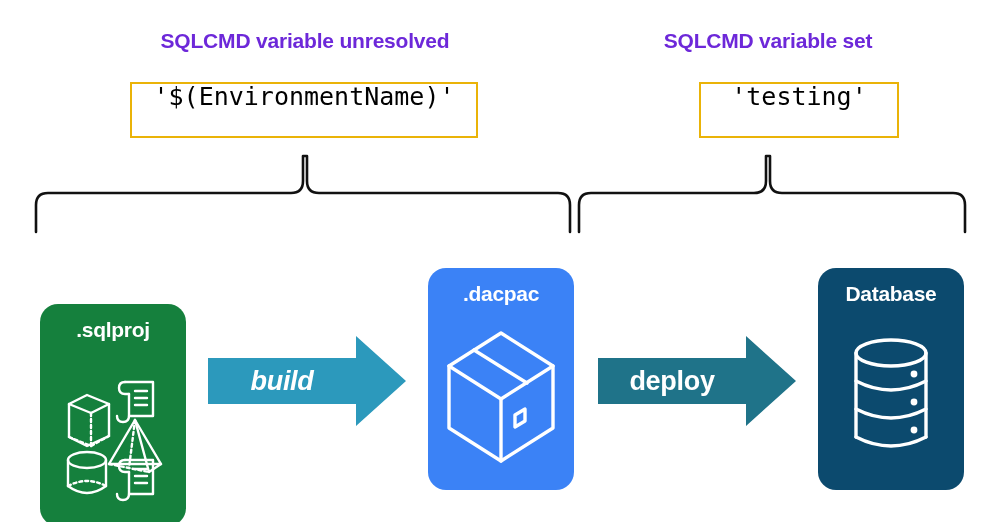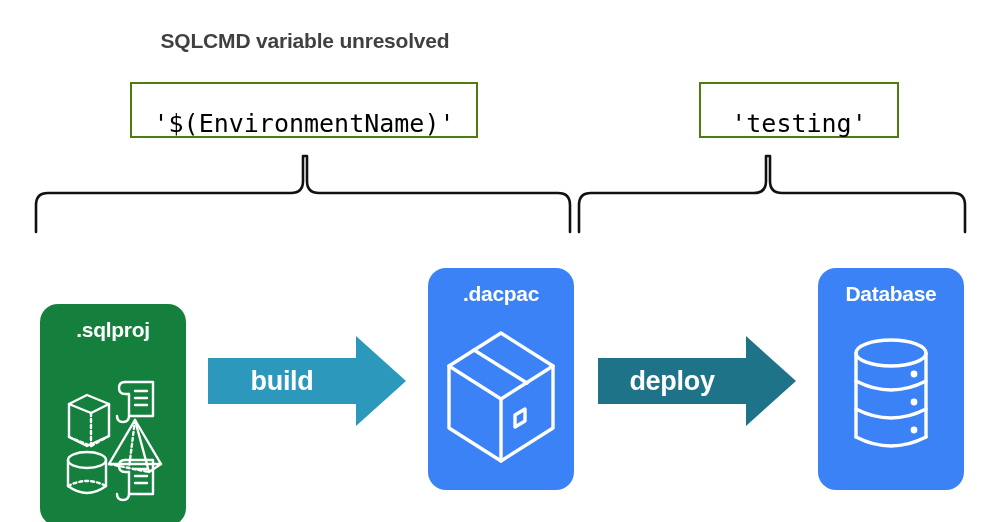--- a/index.html
+++ b/index.html
@@ -19,37 +19,37 @@
     background: #ffffff;
     overflow: hidden;
   }
 
   
   .heading {
     position: absolute;
     font-family: "Liberation Sans", sans-serif;
     font-weight: bold;
     font-size: 21px;
-    color: #404040;
+    color: #6d28d9;
     letter-spacing: -0.2px;
     white-space: nowrap;
     text-align: center;
     transform: translateX(-50%);
   }
   #heading-left  { left: 305px; top: 29px; }
   #heading-right { left: 768px; top: 29px; }
 
   
   .code-box {
     position: absolute;
     box-sizing: border-box;
-    border: 2px solid #4d7c0f;
+    border: 2px solid #eab308;
     background: #ffffff;
     display: flex;
-    align-items: flex-end;
+    align-items: flex-start;
     justify-content: center;
   }
   .code-box span {
     font-family: "DejaVu Sans Mono", "Liberation Mono", monospace;
     font-size: 25px;
     color: #000000;
     white-space: pre;
     line-height: 1;
   }
   #code-box-left  { left: 130px; top: 82px; width: 348px; height: 56px; }
@@ -89,30 +89,30 @@
     left: 0;
     top: 48px;
     width: 100%;
     height: 162px;
     display: flex;
     align-items: center;
     justify-content: center;
   }
   #card-sqlproj  { left: 40px;  background: #15803d; margin-top: 36px; }
   #card-dacpac   { left: 428px; background: #3b82f6; }
-  #card-database { left: 818px; background: #3b82f6; }
+  #card-database { left: 818px; background: #0c4a6e; }
 
   
   .arrow {
     position: absolute;
     top: 334px;
     width: 200px;
     height: 94px;
   }
-  #arrow-build  { left: 208px; }
+  #arrow-build  { left: 208px; font-style: italic; }
   #arrow-deploy { left: 598px; }
   .arrow-label {
     position: absolute;
     left: 0;
     top: 0;
     width: 148px;
     height: 94px;
     display: flex;
     align-items: center;
     justify-content: center;
@@ -124,20 +124,21 @@
     white-space: nowrap;
   }
 </style>
 </head>
 <body>
 
 <div id="canvas">
 
   <div class="heading" id="heading-left">SQLCMD variable unresolved</div>
 
+  <div class="heading" id="heading-right">SQLCMD variable set</div>
 
   <div class="code-box" id="code-box-left">
     <span>'$(EnvironmentName)'</span>
   </div>
 
   <div class="code-box" id="code-box-right">
     <span>'testing'</span>
   </div>
 
   <svg id="brace-layer" viewBox="0 0 1000 522">

